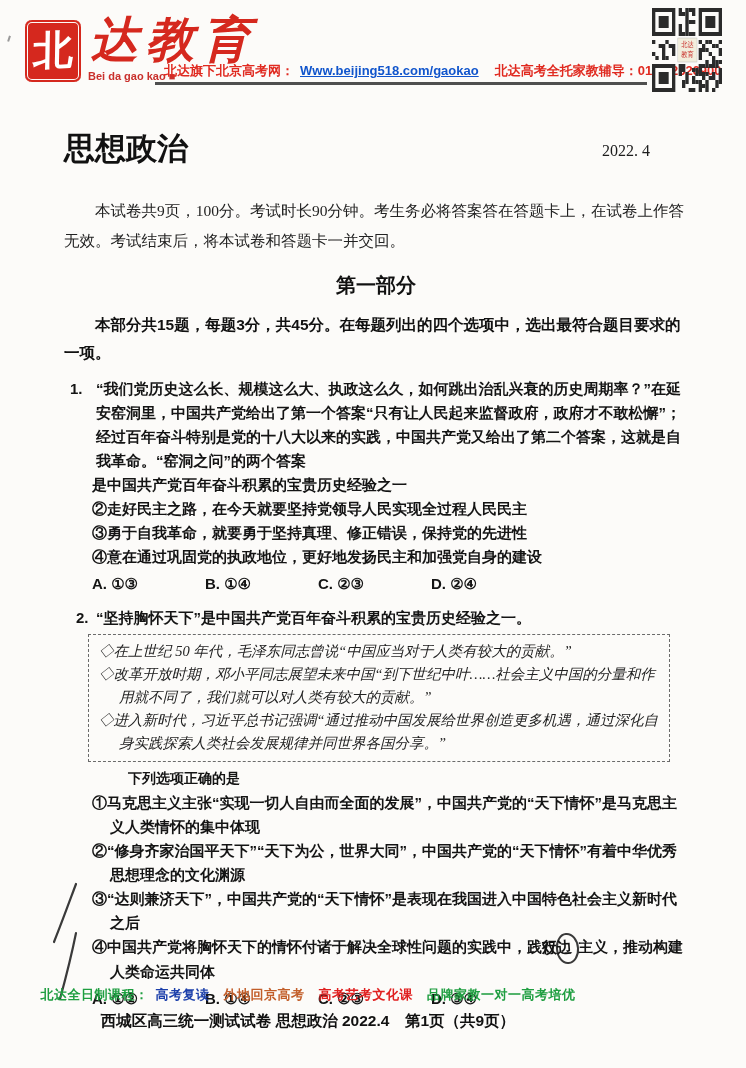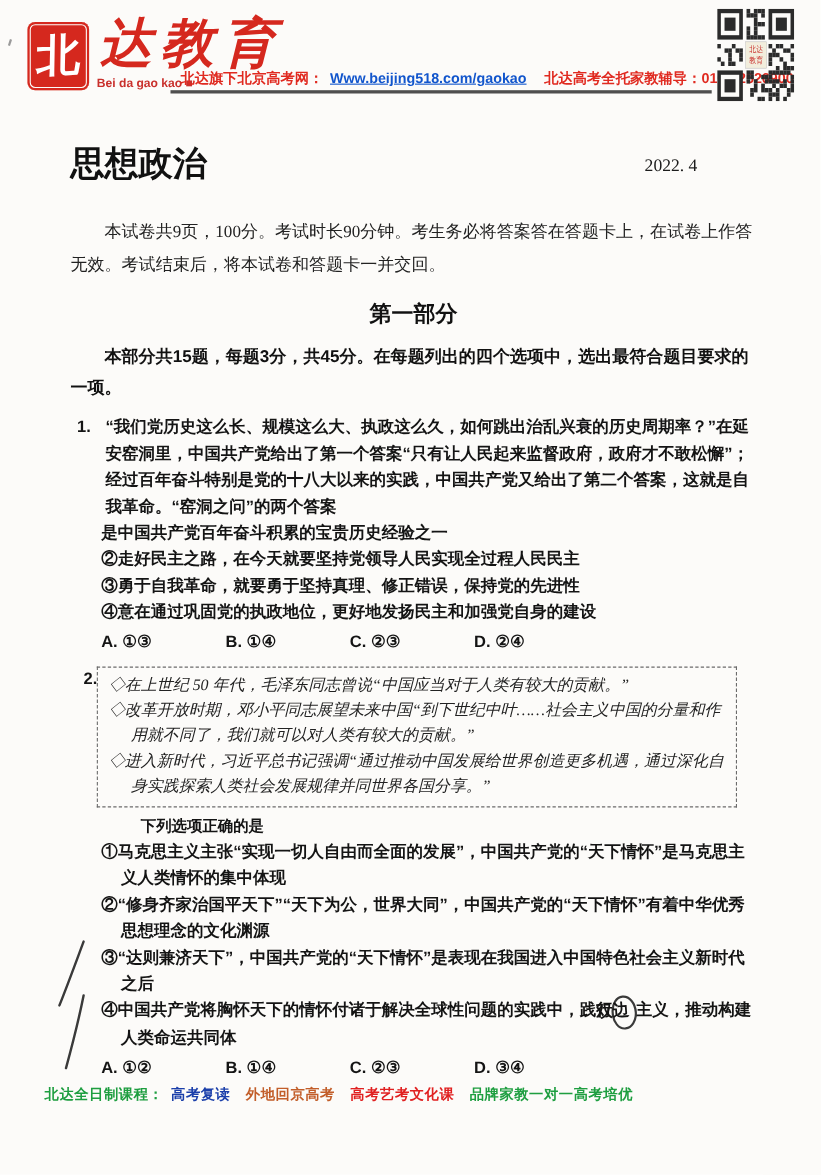--- a/index.html
+++ b/index.html
@@ -39,21 +39,21 @@
   
   .qr { position:absolute; right:24px; top:8px; width:70px; height:84px; }
   .qr svg { width:70px; height:84px; }
   
   .content { position:absolute; left:64px; top:112px; width:624px; }
   .exam-title { text-align:center; font-size:21px; letter-spacing:11px;
     font-family:"Liberation Serif", serif; color:#2a2a2a; }
   .subject-row { position:relative; margin-top:16px; height:42px; }
   .subject { text-align:left; font-size:31px; font-weight:bold;
     font-family:"Liberation Sans", sans-serif; color:#111; }
-  .date { position:absolute; right:54px; top:14px; font-size:16px;
+  .date { position:absolute; right:38px; top:14px; font-size:16px;
     font-family:"Liberation Serif", serif; }
   .intro { margin-top:26px; font-size:15.5px; line-height:30px;
     text-indent:2em; color:#222; }
   .part-heading { margin-top:16px; text-align:center; font-size:20px;
     font-weight:bold; font-family:"Liberation Sans", sans-serif; color:#111; }
   .part-instr { margin-top:12px; font-size:15.5px; line-height:28px;
     font-weight:bold; font-family:"Liberation Sans", sans-serif;
     text-indent:2em; color:#111; }
   
   .question { position:relative; margin-top:10px;
@@ -259,21 +259,21 @@
       <div class="choices">
         <span>A. ①③</span>
         <span>B. ①④</span>
         <span>C. ②③</span>
         <span>D. ②④</span>
       </div>
     </div>
 
     <div class="question q2">
       <p class="q-stem">
-        <span class="q-num">2.</span>
+        <span class="q-num">2.</span><span>“坚持胸怀天下”是中国共产党百年奋斗积累的宝贵历史经验之一。</span>
       </p>
       <div class="qbox">
         <p>◇在上世纪 50 年代，毛泽东同志曾说“中国应当对于人类有较大的贡献。”</p>
         <p>◇改革开放时期，邓小平同志展望未来中国“到下世纪中叶……社会主义中国的分量和作用就不同了，我们就可以对人类有较大的贡献。”</p>
         <p>◇进入新时代，习近平总书记强调“通过推动中国发展给世界创造更多机遇，通过深化自身实践探索人类社会发展规律并同世界各国分享。”</p>
       </div>
       <p class="q-prompt">下列选项正确的是</p>
       <p class="q-opt hang">①马克思主义主张“实现一切人自由而全面的发展”，中国共产党的“天下情怀”是马克思主义人类情怀的集中体现</p>
       <p class="q-opt hang">②“修身齐家治国平天下”“天下为公，世界大同”，中国共产党的“天下情怀”有着中华优秀思想理念的文化渊源</p>
       <p class="q-opt hang">
@@ -293,15 +293,16 @@
         <span>D. ③④</span>
       </div>
     </div>
 
   </div>
 
   <div class="footer">
     <div class="promo">
       <span style="color: rgb(30, 158, 64);">北达全日制课程：</span><span style="color: rgb(27, 63, 170);">高考复读</span><span style="color: rgb(194, 94, 42);">外地回京高考</span><span style="color: rgb(224, 32, 32);">高考艺考文化课</span><span style="color: rgb(30, 158, 64);">品牌家教一对一高考培优</span>
     </div>
+    <div class="pageline">西城区高三统一测试试卷  思想政治 2022.4　第1页（共9页）</div>
   </div>
 
 </div>
 
 </body></html>

